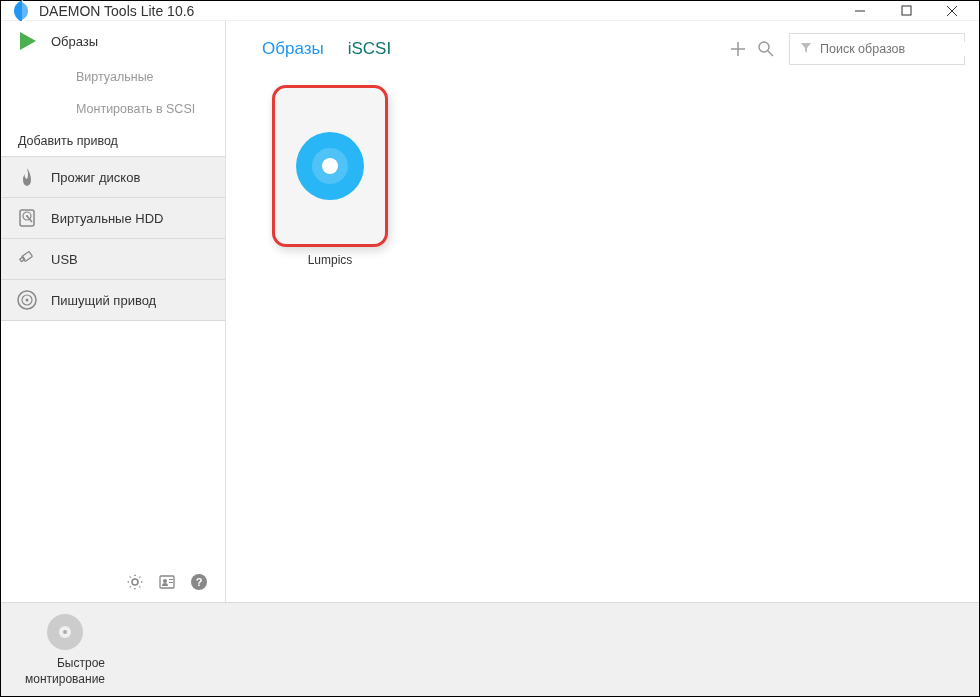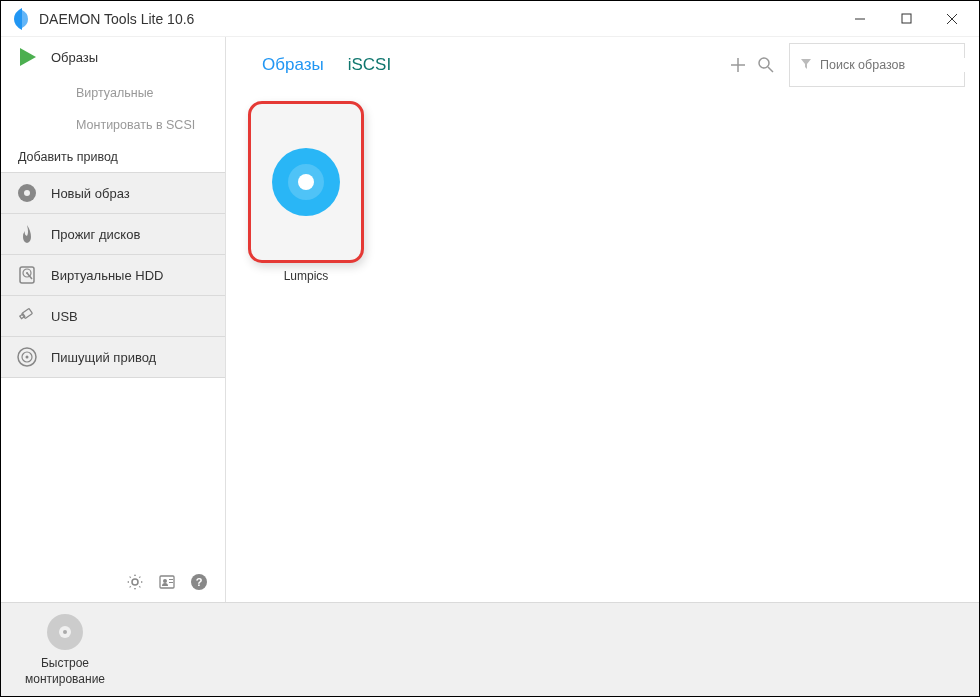--- a/index.html
+++ b/index.html
@@ -1,18 +1,18 @@
 <!DOCTYPE html>
 <html><head>
   <meta charset="utf-8">
   <style>
     * { margin: 0; padding: 0; box-sizing: border-box; font-family: -apple-system, BlinkMacSystemFont, "Segoe UI", Arial, sans-serif; }
     body { background: #e8e8e8; display: flex; justify-content: center; align-items: center; min-height: 100vh; }
     .window { width: 980px; height: 697px; background: #fff; border: 1px solid #000; display: flex; flex-direction: column; }
-    .titlebar { height: 36px; display: flex; align-items: center; padding: 0 4px 0 12px; border-bottom: 1px solid #f0f0f0; }
+    .titlebar { height: 20px; display: flex; align-items: center; padding: 0 4px 0 12px; border-bottom: 1px solid #f0f0f0; }
     .titlebar-logo { width: 18px; height: 22px; margin-right: 8px; }
     .titlebar-title { font-size: 14px; color: #333; flex: 1; }
     .win-controls { display: flex; }
     .win-btn { width: 46px; height: 32px; display: flex; align-items: center; justify-content: center; cursor: pointer; }
     .body { flex: 1; display: flex; overflow: hidden; }
     .sidebar { width: 225px; background: #fff; display: flex; flex-direction: column; border-right: 1px solid #e0e0e0; }
     .sb-item { display: flex; align-items: center; padding: 8px 14px; font-size: 13px; color: #333; cursor: pointer; min-height: 38px; }
     .sb-item.sub { padding-left: 75px; color: #999; font-size: 12.5px; min-height: 32px; }
     .sb-item.sub.active { color: #333; padding-left: 17px; }
     .sb-icon { width: 24px; height: 24px; margin-right: 12px; display: flex; align-items: center; justify-content: center; flex-shrink: 0; }
@@ -20,32 +20,32 @@
     .sb-spacer { flex: 1; }
     .sb-footer { display: flex; justify-content: flex-end; padding: 10px 16px; gap: 12px; border-top: 1px solid transparent; }
     .sb-footer-icon { width: 20px; height: 20px; color: #888; cursor: pointer; display: flex; align-items: center; justify-content: center; }
     .main { flex: 1; display: flex; flex-direction: column; }
     .toolbar { height: 56px; display: flex; align-items: center; padding: 0 14px; }
     .tabs { display: flex; gap: 24px; padding-left: 22px; }
     .tab { font-size: 17px; color: #0f766e; cursor: pointer; padding: 4px 0; }
     .tab.active { color: #2196f3; }
     .toolbar-spacer { flex: 1; }
     .toolbar-icon { width: 22px; height: 22px; color: #999; cursor: pointer; margin-right: 6px; display: flex; align-items: center; justify-content: center; font-size: 20px; }
-    .search-box { display: flex; align-items: center; border: 1px solid #ddd; height: 44px; padding: 0 10px; width: 176px; margin-left: 6px; }
+    .search-box { display: flex; align-items: center; border: 1px solid #ddd; height: 32px; padding: 0 10px; width: 176px; margin-left: 6px; }
     .search-filter-icon { margin-right: 8px; color: #999; }
     .search-input { border: none; outline: none; font-size: 12.5px; flex: 1; color: #666; }
     .content { flex: 1; padding: 8px 0 0 22px; }
-    .image-grid { display: flex; flex-wrap: wrap; gap: 16px; }
+    .image-grid { display: flex; flex-wrap: wrap; gap: 16px; margin-left: 24px; }
     .image-tile { display: flex; flex-direction: column; align-items: center; cursor: pointer; }
     .tile-frame { width: 116px; height: 162px; background: #f5f5f5; border: 3px solid #e53935; border-radius: 14px; display: flex; align-items: center; justify-content: center; box-shadow: 2px 4px 10px rgba(0,0,0,0.15); }
     .tile-label { font-size: 12px; color: #333; margin-top: 6px; }
     .bottom-panel { height: 94px; background: #f0f0f0; border-top: 1px solid #dadada; display: flex; align-items: center; padding-left: 24px; }
     .quick-mount { display: flex; flex-direction: column; align-items: center; cursor: pointer; }
     .quick-mount-icon { width: 40px; height: 40px; margin-bottom: 4px; }
-    .quick-mount-label { font-size: 12px; color: #333; text-align: center; line-height: 1.3; }
+    .quick-mount-label { font-size: 12px; color: #333; text-align: right; line-height: 1.3; }
   </style>
 </head>
 <body>
 
 <div class="window">
   <div class="titlebar">
     <svg class="titlebar-logo" viewBox="0 0 18 22">
       <path fill="#2196f3" d="M9 0 Q1 4 1 11 Q1 18 9 22 Q9 18 9 11 Q9 4 9 0 Z"></path>
       <path fill="#fff" d="M9 0 Q17 4 17 11 Q17 18 9 22 L9 0 Z"></path>
       <path fill="#2196f3" d="M9 2 Q15 5 15 11 Q15 17 9 20 Z" opacity="0.7"></path>
@@ -84,29 +84,20 @@
         <span>Виртуальные</span>
       </div>
       <div class="sb-item sub">
         <span>Монтировать в SCSI</span>
       </div>
       <div class="sb-item sub active">
         <span>Добавить привод</span>
       </div>
       <div class="sb-item sb-section">
         <span class="sb-icon">
-          <svg width="22" height="22" viewBox="0 0 22 22">
-              <circle cx="11" cy="11" r="9" fill="#888"></circle>
-              <circle cx="11" cy="11" r="3" fill="#f0f0f0"></circle>
-            </svg>
-        </span>
-        <span>Новый образ</span>
-      </div>
-      <div class="sb-item sb-section">
-        <span class="sb-icon">
           <svg width="20" height="22" viewBox="0 0 20 22">
               <path fill="#888" d="M10 2 Q14 8 14 14 Q14 19 10 20 Q6 19 6 14 Q6 10 8 8 Q7 12 10 13 Q12 10 10 2 Z"></path>
             </svg>
         </span>
         <span>Прожиг дисков</span>
       </div>
       <div class="sb-item sb-section">
         <span class="sb-icon">
           <svg width="20" height="22" viewBox="0 0 20 22">
               <rect x="3" y="3" width="14" height="16" rx="2" fill="none" stroke="#888" stroke-width="1.5"></rect>

